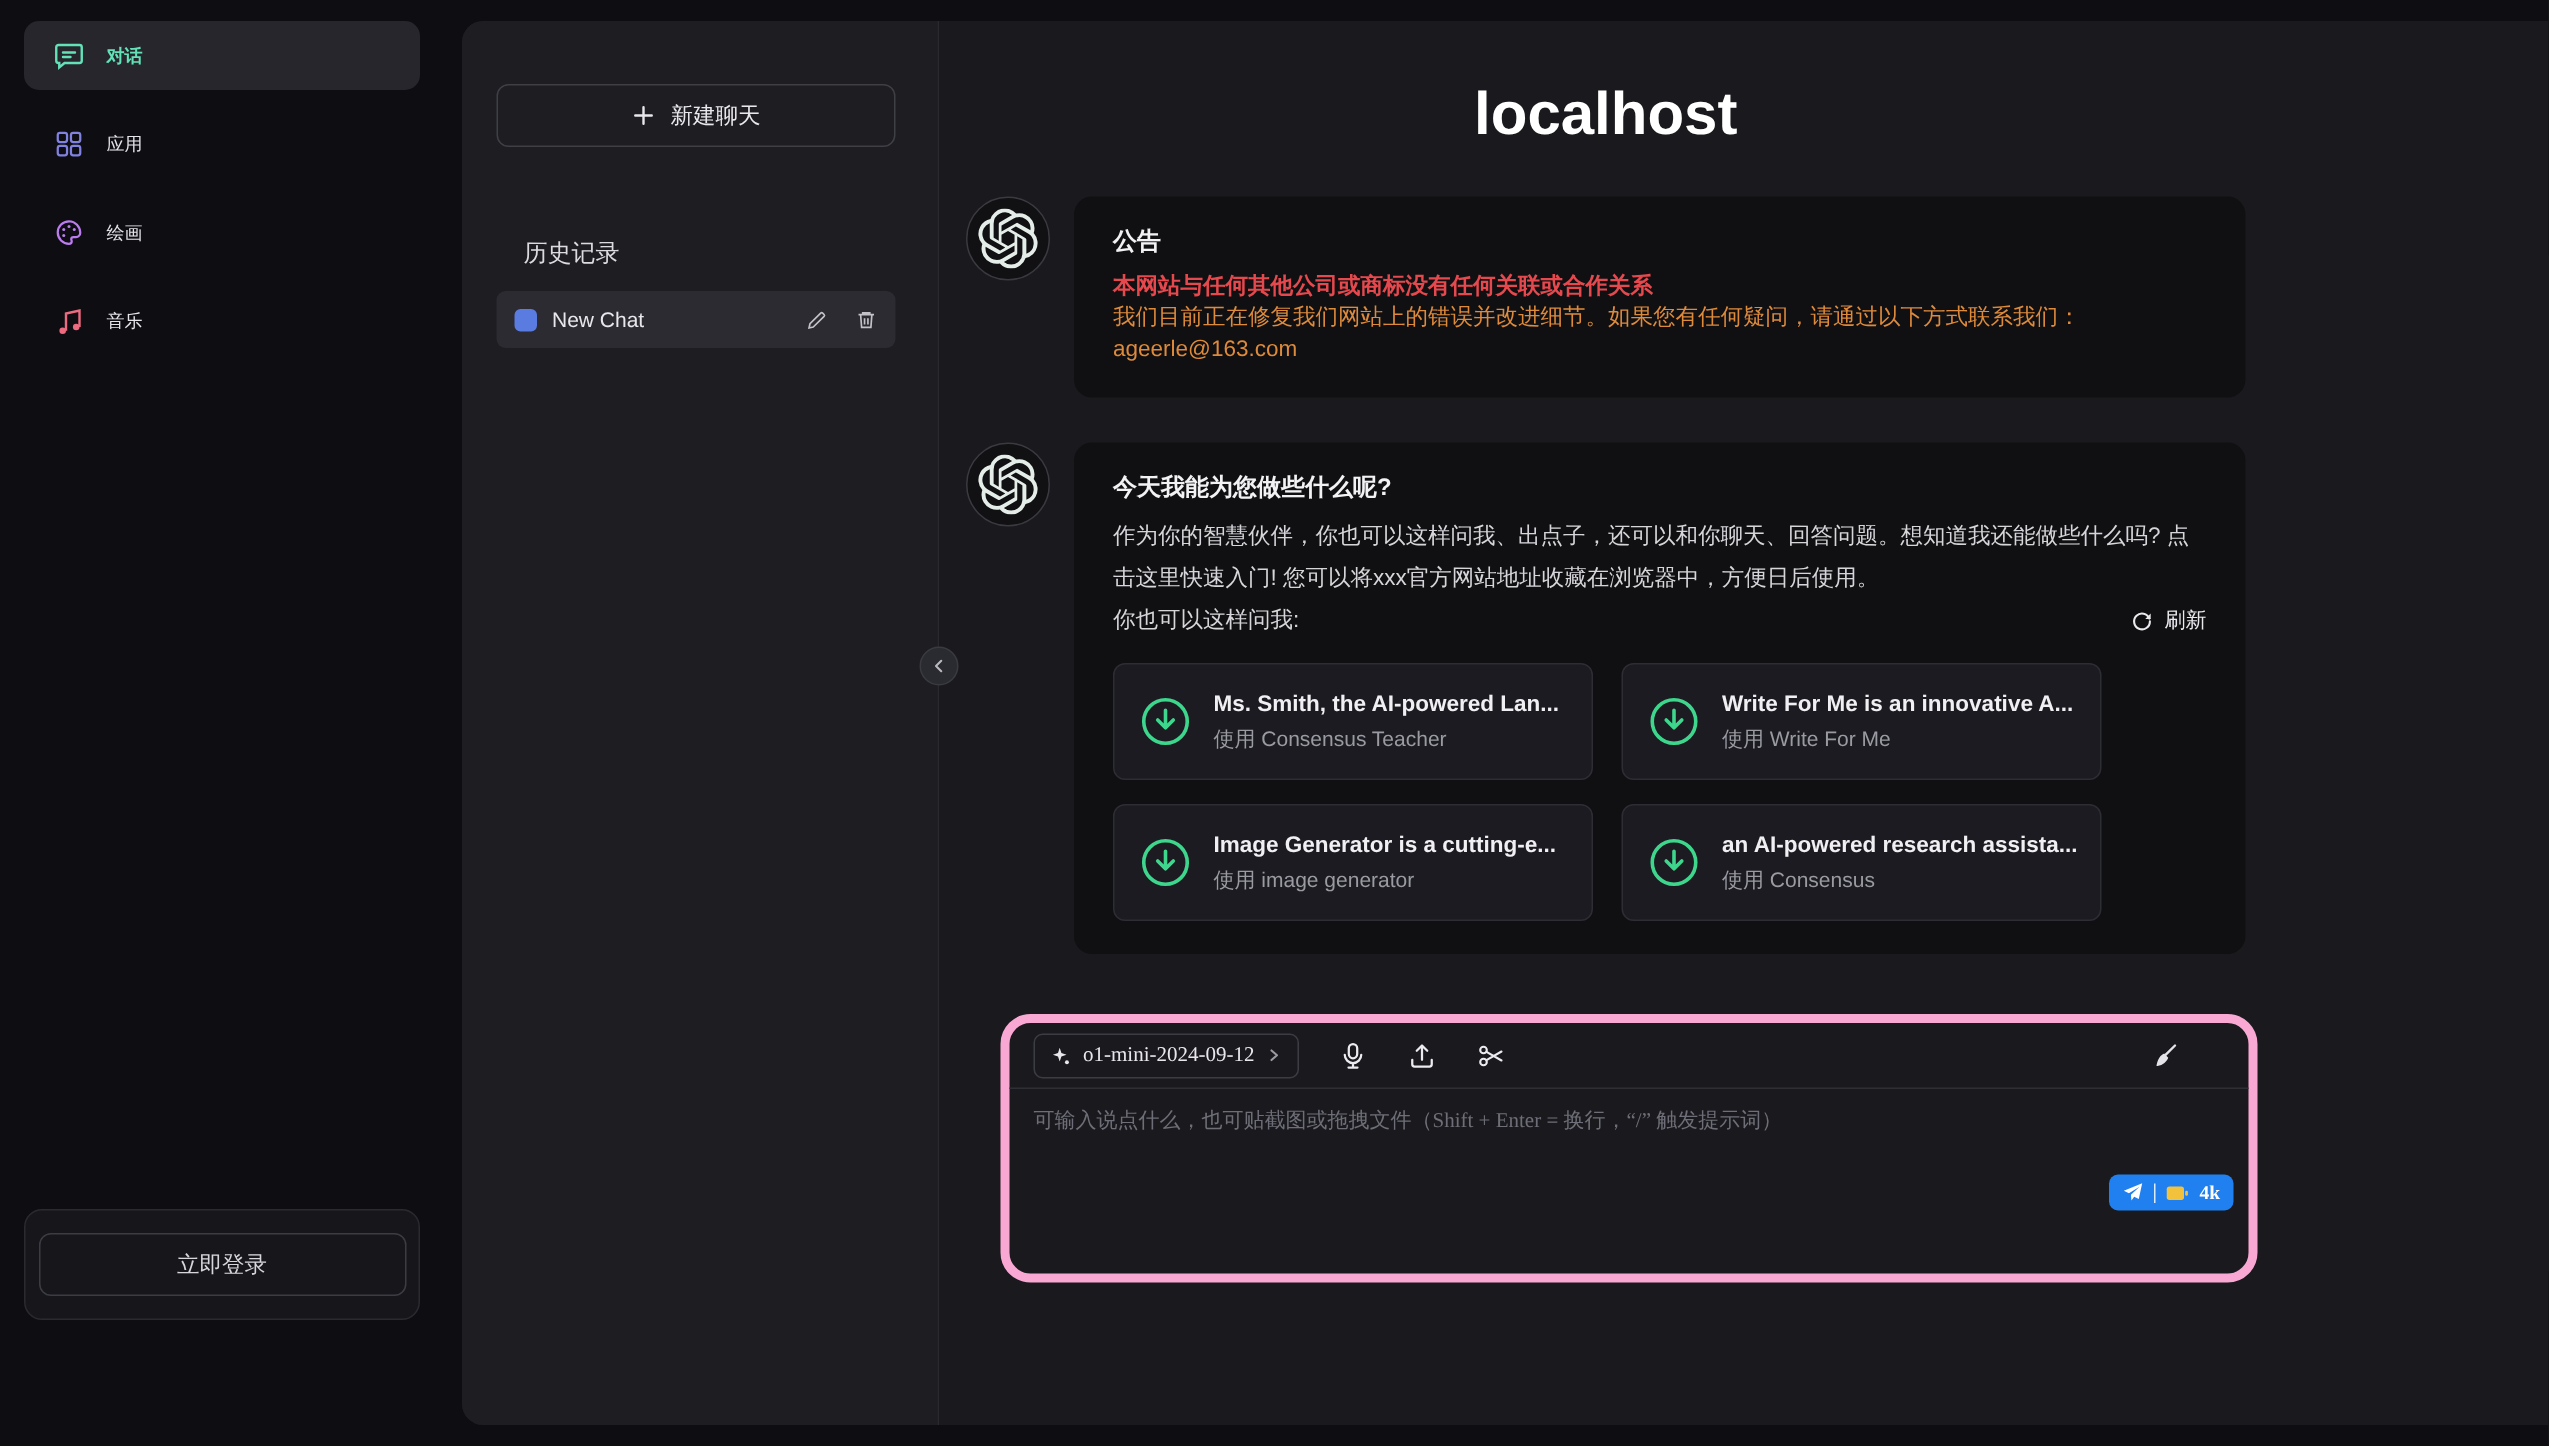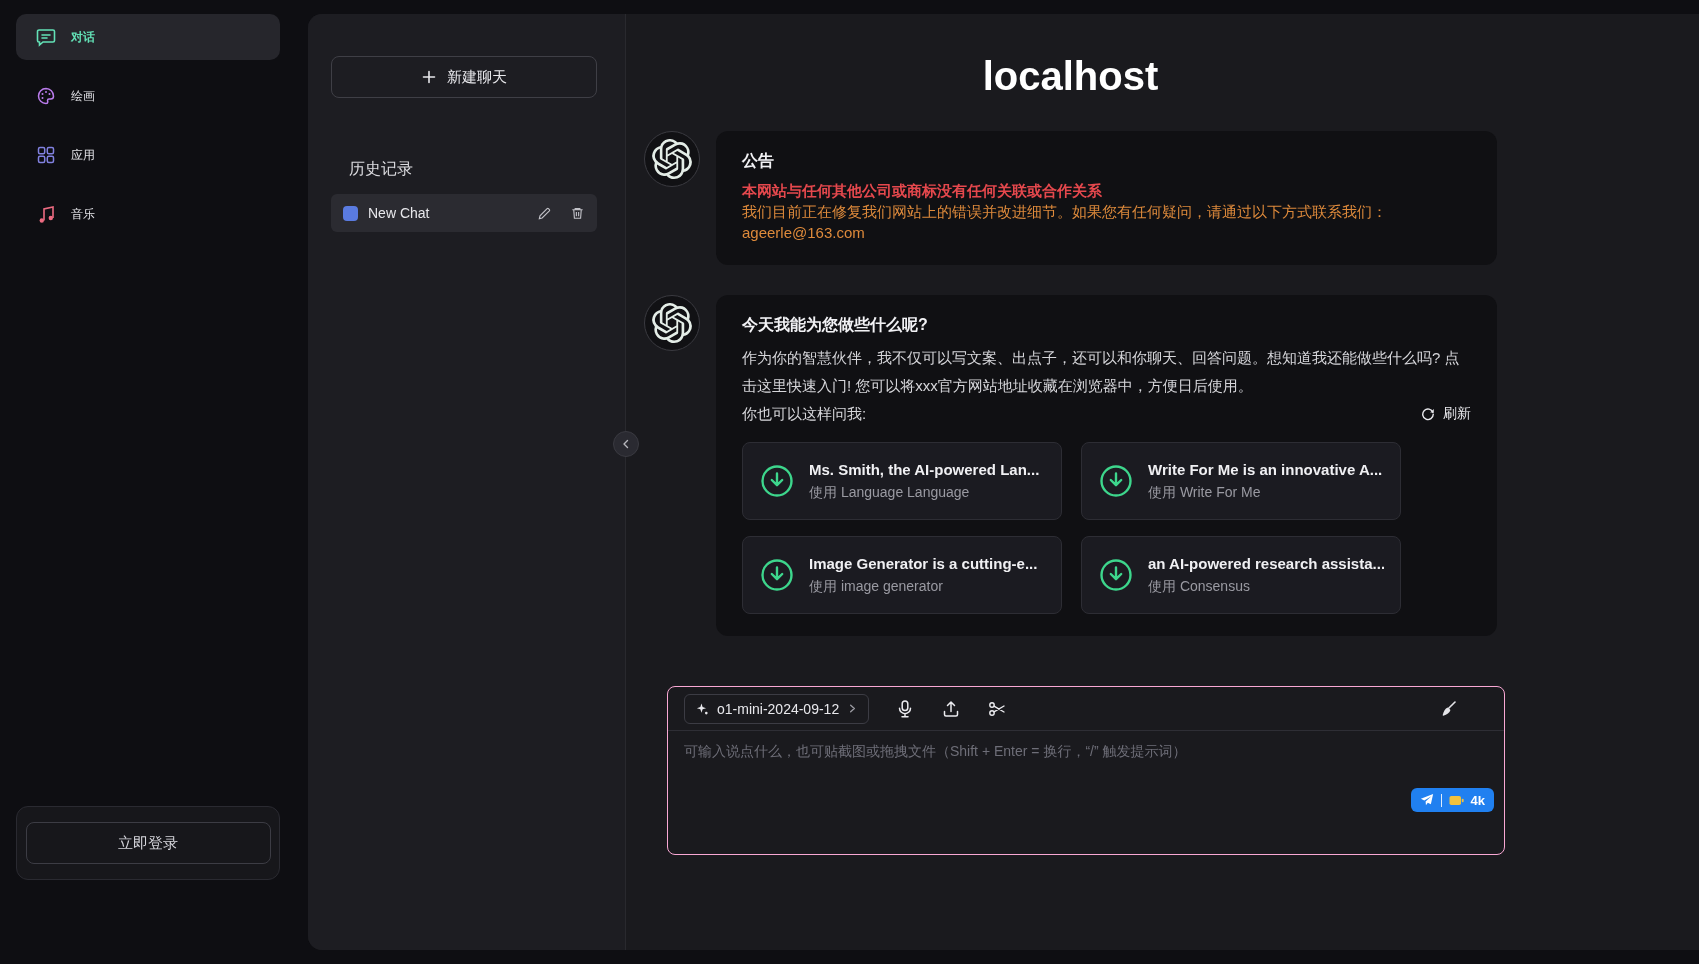--- a/index.html
+++ b/index.html
@@ -96,21 +96,21 @@
   .suggest-card {
     height:78px; background:#1b1b21; border:1px solid #2d2d34; border-radius:8px;
     display:flex; align-items:center; gap:14px; padding:0 16px; cursor:pointer; overflow:hidden;
   }
   .dl-ic { width:36px; height:36px; flex:none; color:#3dd68c; }
   .suggest-texts { min-width:0; }
   .suggest-title { font-size:15px; font-weight:600; color:#f0f0f3; margin:0 0 6px; white-space:nowrap; overflow:hidden; }
   .suggest-sub   { font-size:14px; color:#9a9aa2; margin:0; white-space:nowrap; }
 
   
-  .composer { margin:6px 194px 95px 41px; border:1px solid #f9a8d4; border-radius:8px; position:relative; flex:none; }
+  .composer { margin:6px 194px 95px 41px; border:6px solid #f9a8d4; border-radius:20px; position:relative; flex:none;font-family:Liberation Serif, serif; }
   .composer-top { height:44px; display:flex; align-items:center; padding:0 16px; gap:26px; border-bottom:1px solid #2e2e35; }
   .model-pill {
     display:flex; align-items:center; gap:8px; border:1px solid #3c3c44; border-radius:6px;
     height:30px; padding:0 10px; font-size:14px; color:#e8e8ec; cursor:pointer; white-space:nowrap;
   }
   .model-ic { width:14px; height:14px; color:#e8e8ec; }
   .chev-ic  { width:11px; height:11px; color:#9a9aa2; }
   .tool-btn { width:20px; height:20px; color:#ececf0; cursor:pointer; }
   .spacer { flex:1; }
   .broom-btn { width:20px; height:20px; color:#e4e4e8; cursor:pointer; margin-right:30px; }
@@ -134,45 +134,45 @@
 
 <div class="sidebar">
   <div class="nav-item active">
     <span class="nav-icon icon-chat">
       <svg viewBox="0 0 20 20" width="20" height="20">
           <path d="M3 3h14a1.5 1.5 0 0 1 1.5 1.5v9a1.5 1.5 0 0 1-1.5 1.5H7l-3.5 3v-3H3a1.5 1.5 0 0 1-1.5-1.5v-9A1.5 1.5 0 0 1 3 3z" fill="none" stroke="currentColor" stroke-width="1.6"></path>
           <path d="M6 8h8M6 11h5" stroke="currentColor" stroke-width="1.6" stroke-linecap="round"></path>
         </svg>
     </span>
     <span>对话</span>
-  </div>
-  <div class="nav-item">
-    <span class="nav-icon icon-palette">
-      <svg viewBox="0 0 20 20" width="20" height="20">
-          <path d="M10 2.5a7.5 7.5 0 1 0 0 15c1.2 0 1.8-.7 1.8-1.5 0-.6-.3-1-.3-1.6 0-.8.7-1.4 1.5-1.4h1.7a2.8 2.8 0 0 0 2.8-2.8A7.7 7.7 0 0 0 10 2.5z" fill="none" stroke="currentColor" stroke-width="1.5"></path>
-          <circle cx="6.5" cy="8" r="1" fill="currentColor"></circle>
-          <circle cx="10" cy="6" r="1" fill="currentColor"></circle>
-          <circle cx="13.5" cy="8" r="1" fill="currentColor"></circle>
-          <circle cx="6.5" cy="12" r="1" fill="currentColor"></circle>
-        </svg>
-    </span>
-    <span>绘画</span>
   </div>
   <div class="nav-item">
     <span class="nav-icon icon-apps">
       <svg viewBox="0 0 20 20" width="20" height="20">
           <g fill="none" stroke="currentColor" stroke-width="1.5">
             <rect x="2.5" y="2.5" width="6.2" height="6.2" rx="1.5"></rect>
             <rect x="11.3" y="2.5" width="6.2" height="6.2" rx="1.5"></rect>
             <rect x="2.5" y="11.3" width="6.2" height="6.2" rx="1.5"></rect>
             <rect x="11.3" y="11.3" width="6.2" height="6.2" rx="1.5"></rect>
           </g>
         </svg>
     </span>
     <span>应用</span>
+  </div>
+  <div class="nav-item">
+    <span class="nav-icon icon-palette">
+      <svg viewBox="0 0 20 20" width="20" height="20">
+          <path d="M10 2.5a7.5 7.5 0 1 0 0 15c1.2 0 1.8-.7 1.8-1.5 0-.6-.3-1-.3-1.6 0-.8.7-1.4 1.5-1.4h1.7a2.8 2.8 0 0 0 2.8-2.8A7.7 7.7 0 0 0 10 2.5z" fill="none" stroke="currentColor" stroke-width="1.5"></path>
+          <circle cx="6.5" cy="8" r="1" fill="currentColor"></circle>
+          <circle cx="10" cy="6" r="1" fill="currentColor"></circle>
+          <circle cx="13.5" cy="8" r="1" fill="currentColor"></circle>
+          <circle cx="6.5" cy="12" r="1" fill="currentColor"></circle>
+        </svg>
+    </span>
+    <span>绘画</span>
   </div>
   <div class="nav-item">
     <span class="nav-icon icon-music">
       <svg viewBox="0 0 20 20" width="20" height="20">
           <path d="M8 16.5V5l9-2v11" fill="none" stroke="currentColor" stroke-width="1.6"></path>
           <circle cx="5.8" cy="16.5" r="2.2" fill="currentColor"></circle>
           <circle cx="14.8" cy="14" r="2.2" fill="currentColor"></circle>
         </svg>
     </span>
     <span>音乐</span>
@@ -244,21 +244,21 @@
       <div class="message">
         <div class="avatar">
           <span>
             <svg viewBox="0 0 24 24" width="40" height="40">
                 <path fill="#e4ede7" d="M22.2819 9.8211a5.9847 5.9847 0 0 0-.5157-4.9108 6.0462 6.0462 0 0 0-6.5098-2.9A6.0651 6.0651 0 0 0 4.9807 4.1818a5.9847 5.9847 0 0 0-3.9977 2.9 6.0462 6.0462 0 0 0 .7427 7.0966 5.98 5.98 0 0 0 .511 4.9107 6.051 6.051 0 0 0 6.5146 2.9001A5.9847 5.9847 0 0 0 13.2599 24a6.0557 6.0557 0 0 0 5.7718-4.2058 5.9894 5.9894 0 0 0 3.9977-2.9001 6.0557 6.0557 0 0 0-.7475-7.073zm-9.022 12.6081a4.4755 4.4755 0 0 1-2.8764-1.0408l.1419-.0804 4.7783-2.7582a.7948.7948 0 0 0 .3927-.6813v-6.7369l2.02 1.1686a.071.071 0 0 1 .038.052v5.5826a4.504 4.504 0 0 1-4.4945 4.4944zm-9.6607-4.1254a4.4708 4.4708 0 0 1-.5346-3.0137l.142.0852 4.783 2.7582a.7712.7712 0 0 0 .7806 0l5.8428-3.3685v2.3324a.0804.0804 0 0 1-.0332.0615L9.74 19.9502a4.4992 4.4992 0 0 1-6.1408-1.6464zM2.3408 7.8956a4.485 4.485 0 0 1 2.3655-1.9728V11.6a.7664.7664 0 0 0 .3879.6765l5.8144 3.3543-2.0201 1.1685a.0757.0757 0 0 1-.071 0l-4.8303-2.7865A4.504 4.504 0 0 1 2.3408 7.8956zm16.5963 3.8558L13.1038 8.364 15.1192 7.2a.0757.0757 0 0 1 .071 0l4.8303 2.7913a4.4944 4.4944 0 0 1-.6765 8.1042v-5.6772a.79.79 0 0 0-.4069-.667zm2.0107-3.0231l-.142-.0852-4.7735-2.7818a.7759.7759 0 0 0-.7854 0L9.409 9.2297V6.8974a.0662.0662 0 0 1 .0284-.0615l4.8303-2.7866a4.4992 4.4992 0 0 1 6.6802 4.66zM8.3065 12.863l-2.02-1.1638a.0804.0804 0 0 1-.038-.0567V6.0742a4.4992 4.4992 0 0 1 7.3757-3.4537l-.142.0805L8.704 5.459a.7948.7948 0 0 0-.3927.6813zm1.0976-2.3654l2.602-1.4998 2.6069 1.4998v2.9994l-2.5974 1.4997-2.6067-1.4997z"></path>
               </svg>
           </span>
         </div>
         <div class="bubble">
           <p class="welcome-title">今天我能为您做些什么呢?</p>
-          <p class="welcome-body">作为你的智慧伙伴，我不仅可以写文案、出点子，还可以和你聊天、回答问题。想知道我还能做些什么吗? 点击这里快速入门! 您可以将xxx官方网站地址收藏在浏览器中，方便日后使用。</p>
+          <p class="welcome-body">作为你的智慧伙伴，你也可以这样问我、出点子，还可以和你聊天、回答问题。想知道我还能做些什么吗? 点击这里快速入门! 您可以将xxx官方网站地址收藏在浏览器中，方便日后使用。</p>
           <div class="hint-row">
             <span class="hint-text">你也可以这样问我:</span>
             <span class="refresh-btn">
               <span class="refresh-ic">
                 <svg viewBox="0 0 16 16" width="14" height="14">
                     <path d="M13.6 6.2A6 6 0 1 0 14 8.3" fill="none" stroke="currentColor" stroke-width="1.6" stroke-linecap="round"></path>
                     <path d="M14.6 2.3v4.1h-4.1z" fill="currentColor"></path>
                   </svg>
               </span>
               <span>刷新</span>
@@ -268,21 +268,21 @@
           <div class="suggest-grid">
             <div class="suggest-card">
               <span class="dl-ic">
                 <svg viewBox="0 0 36 36" width="36" height="36">
                     <circle cx="18" cy="18" r="14.5" fill="none" stroke="currentColor" stroke-width="2.4"></circle>
                     <path d="M18 10.5v11M12.8 17l5.2 5.2L23.2 17" fill="none" stroke="currentColor" stroke-width="2.4" stroke-linecap="round" stroke-linejoin="round"></path>
                   </svg>
               </span>
               <span class="suggest-texts">
                 <p class="suggest-title">Ms. Smith, the AI-powered Lan...</p>
-                <p class="suggest-sub">使用 Language Language</p>
+                <p class="suggest-sub">使用 Consensus Teacher</p>
               </span>
             </div>
             <div class="suggest-card">
               <span class="dl-ic">
                 <svg viewBox="0 0 36 36" width="36" height="36">
                     <circle cx="18" cy="18" r="14.5" fill="none" stroke="currentColor" stroke-width="2.4"></circle>
                     <path d="M18 10.5v11M12.8 17l5.2 5.2L23.2 17" fill="none" stroke="currentColor" stroke-width="2.4" stroke-linecap="round" stroke-linejoin="round"></path>
                   </svg>
               </span>
               <span class="suggest-texts">

